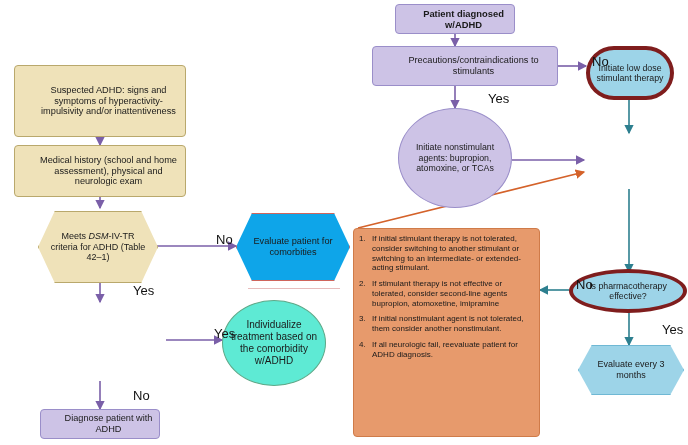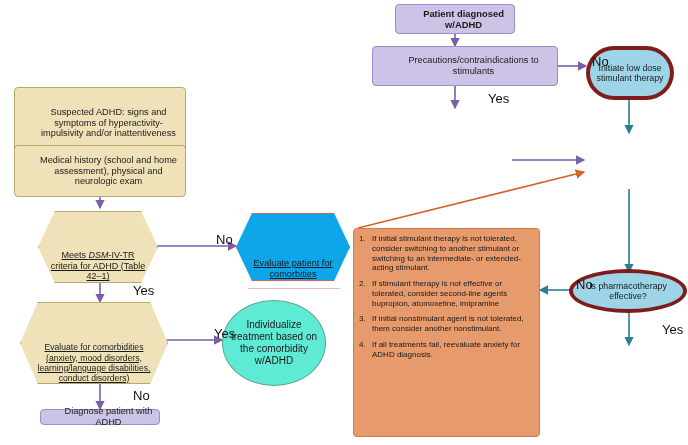--- a/index.html
+++ b/index.html
@@ -15,21 +15,21 @@
   .node{position:absolute;box-sizing:border-box;display:flex;align-items:center;justify-content:center;text-align:center;}
   .node .txt{display:block;width:100%;padding:0 4px;line-height:1.18;}
   svg.lines{position:absolute;left:0;top:0;width:688px;height:445px;pointer-events:none;}
   .lbl{position:absolute;font-size:13px;color:#111;background:transparent;margin-left:30px;}
   
   .rect{border-radius:4px;border:1px solid #8f8f8f;padding-left:17px;}
   .tan{background:#efe2b9;border:1px solid #b9a86c;}
   .purple{background:#cdc3e6;border:1px solid #9a8ec9;}
   .blue{background:#9dd4e8;border:4px solid #7f1d1d;}
   .orange{background:#e79a6c;border:1px solid #cf7b49;}
-  .hex{position:absolute;display:flex;align-items:flex-end;justify-content:center;text-align:center;text-decoration:underline;}
+  .hex{position:absolute;display:flex;align-items:center;justify-content:center;text-align:center;}
   .hex .inner{width:100%;padding:0 10px;line-height:1.18;}
   .ell{border-radius:50%;}
   i.ital{font-style:italic;}
 </style>
 </head>
 <body>
 
 <div id="canvas">
 
   <svg class="lines" viewBox="0 0 688 445">
@@ -68,21 +68,21 @@
 
     <line x1="629" y1="189" x2="629" y2="272" stroke="#2d7f8f" stroke-width="1.6" marker-end="url(#arrT)"></line>
 
     <line x1="569" y1="290" x2="540" y2="290" stroke="#2d7f8f" stroke-width="1.6" marker-end="url(#arrT)"></line>
 
     <line x1="629" y1="312" x2="629" y2="345" stroke="#2d7f8f" stroke-width="1.6" marker-end="url(#arrT)"></line>
 
     <line x1="358" y1="228" x2="584" y2="172" stroke="#d4622a" stroke-width="1.6" marker-end="url(#arrO)"></line>
   </svg>
 
-  <div class="node rect tan" style="left:14px;top:65px;width:172px;height:72px;font-size:9.2px;margin-top:22px;">
+  <div class="node rect tan" style="left:14px;top:65px;width:172px;height:72px;font-size:9.2px;">
     <span class="txt">Suspected ADHD: signs and symptoms of hyperactivity-impulsivity and/or inattentiveness</span>
   </div>
 
   <div class="node rect tan" style="left:14px;top:145px;width:172px;height:52px;font-size:9.2px;">
     <span class="txt">Medical history (school and home assessment), physical and neurologic exam</span>
   </div>
 
   <div class="hex" style="left:38px;top:211px;width:118px;height:70px;
               background:#efe2b9;border:1px solid #b9a86c;
               clip-path:polygon(14% 0,86% 0,100% 50%,86% 100%,14% 100%,0 50%);font-size:9px;">
@@ -90,57 +90,60 @@
       <span>Meets </span><i class="ital">DSM</i><span>-IV-TR criteria for ADHD (Table 42–1)</span>
     </div>
   </div>
 
   <div class="hex" style="left:236px;top:213px;width:112px;height:66px;
               background:#0ea5e9;border:1px solid #cf655c;
               clip-path:polygon(14% 0,86% 0,100% 50%,86% 100%,14% 100%,0 50%);font-size:9.2px;">
     <div class="inner">Evaluate patient for comorbities</div>
   </div>
 
-  <div class="hex" style="left:20px;top:302px;width:146px;height:80px;
-              background:#efe2b9;border:1px solid #b9a86c;
-              clip-path:polygon(12% 0,88% 0,100% 50%,88% 100%,12% 100%,0 50%);font-size:8.6px;">
-    <div class="inner">Evaluate for comorbidities (anxiety, mood disorders, learning/language disabilities, conduct disorders)</div>
-  </div>
 
   <div class="node ell" style="left:222px;top:300px;width:104px;height:86px;background:#5eead4;border:1px solid #5fa888;font-size:10px;">
     <span class="txt">Individualize treatment based on the comorbidity w/ADHD</span>
   </div>
 
-  <div class="node rect purple" style="left:40px;top:409px;width:120px;height:16px;font-size:9.2px;">
+  <div class="node rect purple" style="left:40px;top:409px;width:120px;height:30px;font-size:9.2px;">
     <span class="txt">Diagnose patient with ADHD</span>
   </div>
 
   <div class="lbl" style="left:186px;top:232px;">No</div>
   <div class="lbl" style="left:103px;top:283px;">Yes</div>
   <div class="lbl" style="left:184px;top:326px;">Yes</div>
   <div class="lbl" style="left:103px;top:388px;">No</div>
 
   <div class="node rect purple" style="left:395px;top:4px;width:120px;height:30px;font-size:9.4px;font-weight:bold;">
     <span class="txt">Patient diagnosed w/ADHD</span>
   </div>
 
   <div class="node rect purple" style="left:372px;top:46px;width:186px;height:40px;font-size:9.2px;">
     <span class="txt">Precautions/contraindications to stimulants</span>
   </div>
 
   <div class="node blue" style="left:586px;top:46px;width:88px;height:54px;border-radius:28px/27px;font-size:8.8px;">
     <span class="txt">Initiate low dose stimulant therapy</span>
   </div>
 
+  <div class="node ell purple" style="left:398px;top:108px;width:114px;height:100px;font-size:8.8px;">
+    <span class="txt">Initiate nonstimulant agents: bupropion, atomoxine, or TCAs</span>
+  </div>
 
 
   <div class="node ell blue" style="left:569px;top:269px;width:118px;height:44px;font-size:8.8px;">
     <span class="txt">Is pharmacotherapy effective?</span>
   </div>
 
+  <div class="hex" style="left:578px;top:345px;width:104px;height:48px;
+              background:#9dd4e8;border:1px solid #6fb8d4;
+              clip-path:polygon(13% 0,87% 0,100% 50%,87% 100%,13% 100%,0 50%);font-size:9px;">
+    <div class="inner">Evaluate every 3 months</div>
+  </div>
 
   <div class="lbl" style="left:562px;top:54px;">No</div>
   <div class="lbl" style="left:458px;top:91px;">Yes</div>
   <div class="lbl" style="left:546px;top:277px;">No</div>
   <div class="lbl" style="left:632px;top:322px;">Yes</div>
 
   <div class="rect orange" style="position:absolute;left:353px;top:228px;width:187px;height:209px;padding:5px 6px 4px 5px;box-sizing:border-box;font-size:8px;line-height:1.22;">
     <ol style="margin:0;padding:0;list-style:none;">
       <li style="display:flex;margin-bottom:6px;">
         <span style="width:13px;flex:0 0 13px;">1.</span>
@@ -149,20 +152,20 @@
       <li style="display:flex;margin-bottom:6px;">
         <span style="width:13px;flex:0 0 13px;">2.</span>
         <span style="flex:1;">If stimulant therapy is not effective or tolerated, consider second-line agents bupropion, atomoxetine, imipramine</span>
       </li>
       <li style="display:flex;margin-bottom:6px;">
         <span style="width:13px;flex:0 0 13px;">3.</span>
         <span style="flex:1;">If initial nonstimulant agent is not tolerated, them consider another nonstimulant.</span>
       </li>
       <li style="display:flex;">
         <span style="width:13px;flex:0 0 13px;">4.</span>
-        <span style="flex:1;">If all treatments fail, reevaluate anxiety for ADHD diagnosis.</span>
+        <span style="flex:1;">If all neurologic fail, reevaluate patient for ADHD diagnosis.</span>
       </li>
     </ol>
   </div>
 
   <div style="position:absolute;left:248px;top:288px;width:92px;height:1px;background:#e7bcbc;"></div>
 
 </div>
 
 </body></html>

